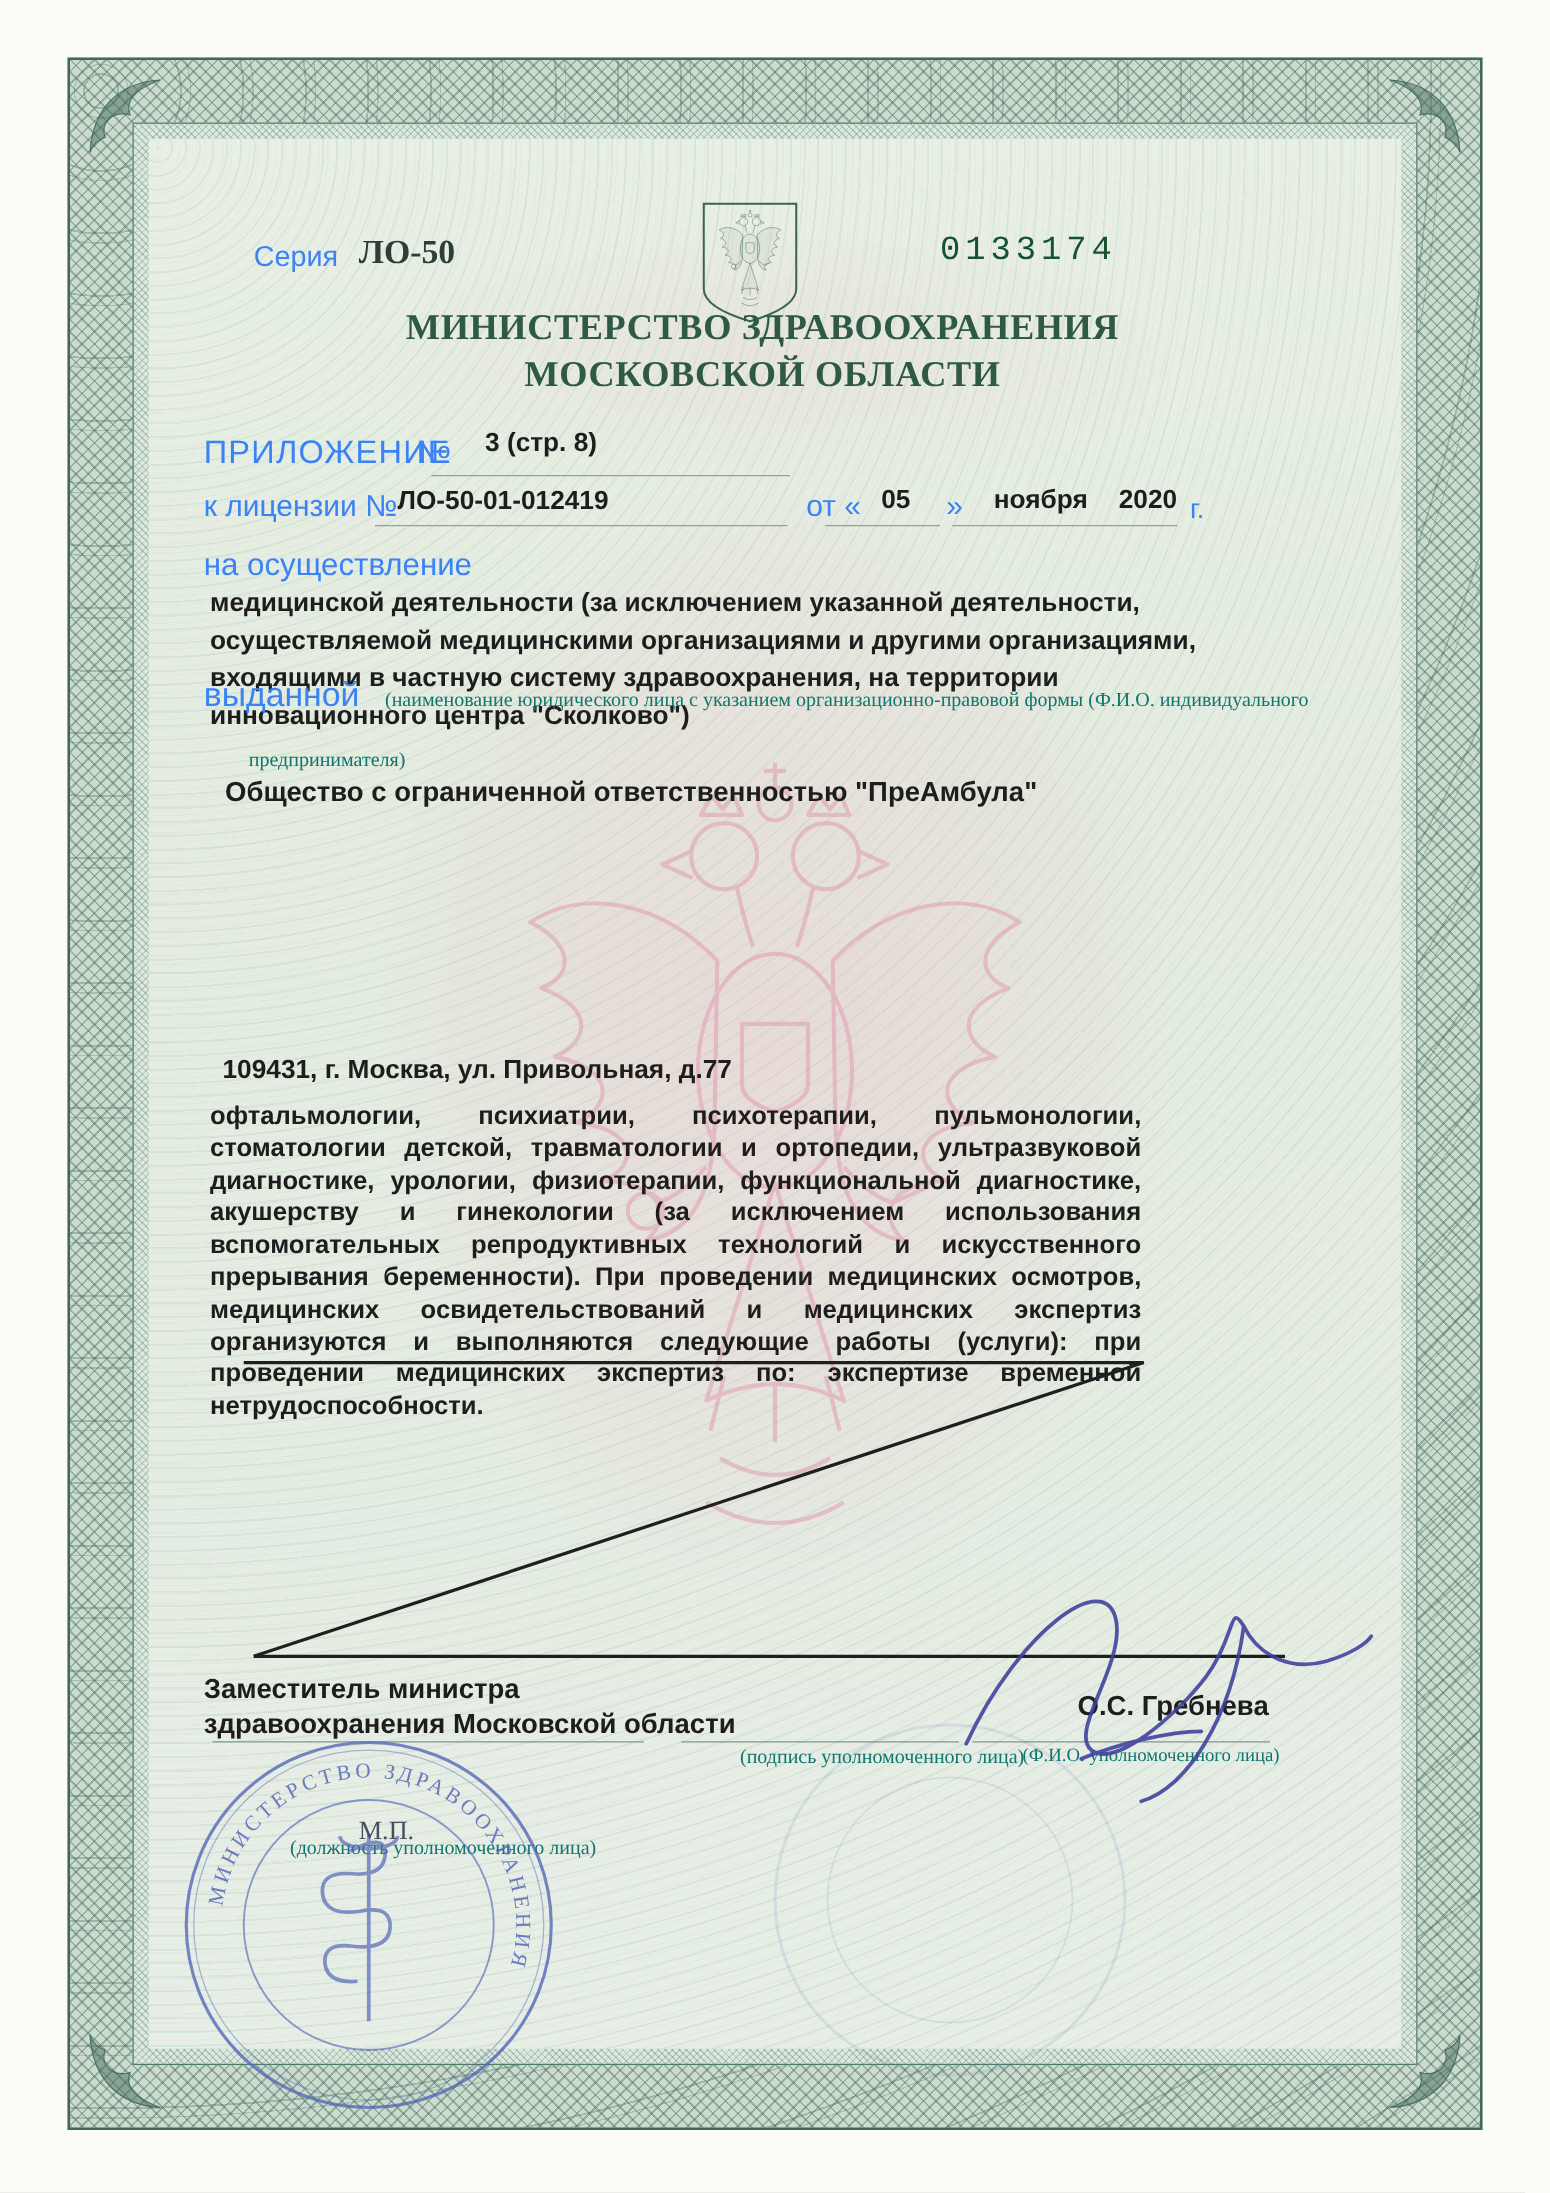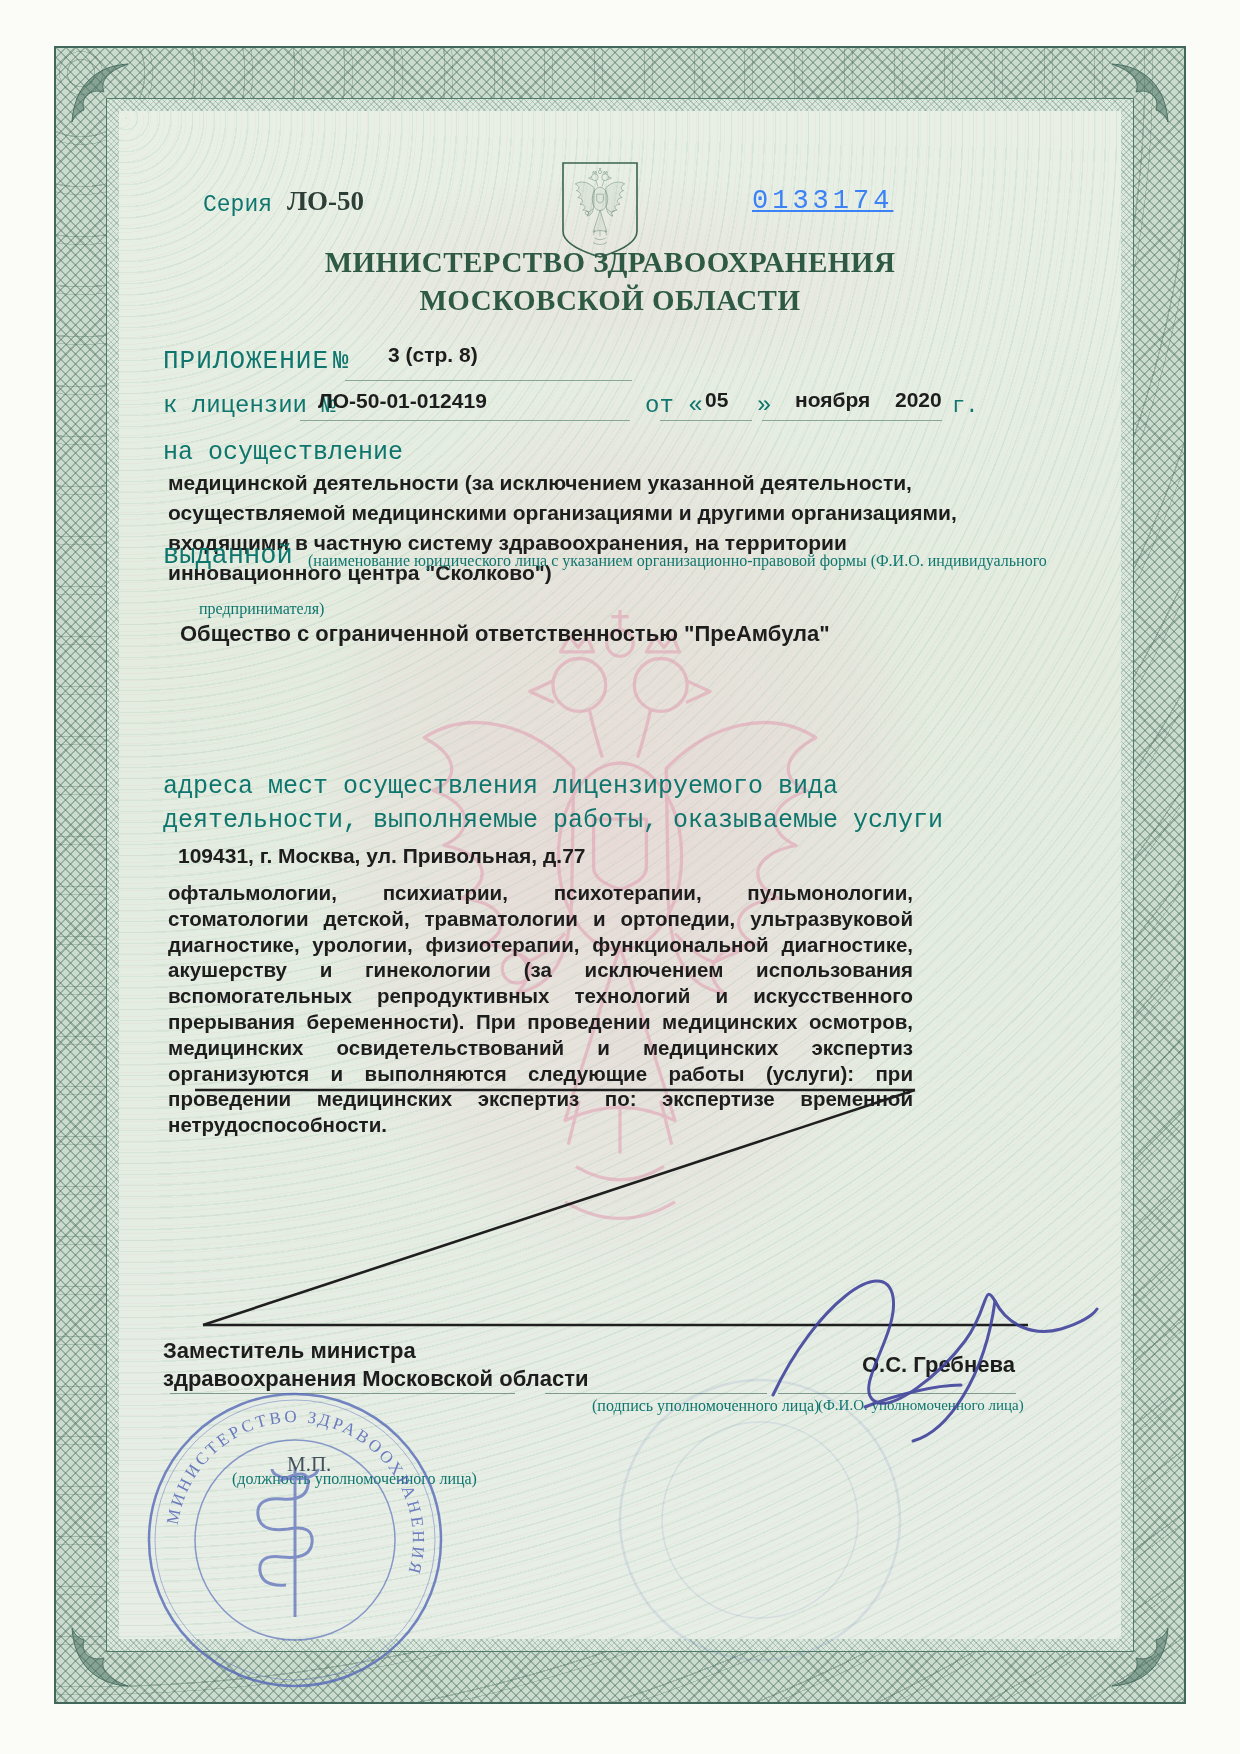--- a/index.html
+++ b/index.html
@@ -18,29 +18,29 @@
                repeating-linear-gradient(-45deg, rgba(79,122,102,.25) 0 1px, transparent 1px 4px),#dce8dd;}
   .paperbg{position:absolute;inset:12px;
     background:
       radial-gradient(ellipse 430px 620px at 50% 47%, rgba(238,186,198,.30), rgba(238,186,198,.12) 58%, transparent 74%),
       radial-gradient(ellipse 480px 150px at 50% 11%, rgba(233,183,193,.18), transparent 75%),
       repeating-radial-gradient(circle at 7px 7px, rgba(158,198,170,.20) 0 1.5px, transparent 1.5px 11px),
       repeating-radial-gradient(circle at 3px 9px, rgba(226,172,186,.10) 0 1px, transparent 1px 7px),
       linear-gradient(180deg,#e8f0e6 0%,#e3ecdf 35%,#e6eee6 100%);}
   .corner{position:absolute;width:70px;height:70px;color:#41685a;opacity:.9;}
   
-  .gs{font-family:Liberation Mono, monospace;color:#0f766e;}
+  .gs{font-family:Liberation Sans, sans-serif;color:#3b82f6;}
   .filled{font-family:"Liberation Sans",sans-serif;font-weight:bold;color:#1d1d1d;}
   .abs{position:absolute;}
   .title{font-family:"Liberation Serif",serif;font-weight:bold;color:#2e5a45;font-size:29px;
          letter-spacing:.5px;text-align:center;}
   .note{font-family:"Liberation Serif",serif;color:#0f766e;font-size:16px;margin-left:36px;}
   .fline{position:absolute;height:0;border-bottom:1.5px solid #8aa795;}
   .sline{position:absolute;height:0;border-bottom:1px solid #7d9a8b;}
-  .mono{font-family:"Liberation Mono",monospace;color:#3b82f6;text-decoration:underline;}
+  .mono{font-family:"Liberation Mono",monospace;color:#14532d;}
   svg{display:block;}
 </style>
 </head>
 <body>
 
 <div class="page">
 
   <svg width="0" height="0" style="position:absolute" aria-hidden="true">
     <symbol id="eagle" viewBox="0 0 400 620">
       <g stroke="currentColor" fill="none" stroke-width="3" stroke-linejoin="round">
@@ -120,21 +120,20 @@
   <span class="abs gs" style="left:952px;top:394px;font-size:22px">г.</span>
 
   <div class="abs gs" style="left:163px;top:438px;font-size:25px">на осуществление</div>
   <div class="abs filled" style="left:168px;top:468px;width:800px;font-size:21px;line-height:30px">медицинской деятельности (за исключением указанной деятельности, осуществляемой медицинскими организациями и другими организациями, входящими в частную систему здравоохранения, на территории инновационного центра "Сколково")</div>
 
   <span class="abs gs" style="left:163px;top:541px;font-size:27px">выданной</span>
   <span class="abs note" style="left:272px;top:552px;white-space:nowrap">(наименование юридического лица с указанием организационно-правовой формы (Ф.И.О. индивидуального</span>
   <span class="abs note" style="left:163px;top:600px">предпринимателя)</span>
   <div class="abs filled" style="left:180px;top:621px;font-size:22px">Общество с ограниченной ответственностью "ПреАмбула"</div>
 
-  <div class="abs gs" style="left:163px;top:770px;width:825px;font-size:25px;line-height:34px">адреса мест осуществления лицензируемого вида деятельности, выполняемые работы, оказываемые услуги</div>
   <div class="abs filled" style="left:178px;top:844px;font-size:21px">109431, г. Москва, ул. Привольная, д.77</div>
   <div class="abs filled" style="left:168px;top:880px;width:745px;font-size:20.5px;line-height:25.8px;text-align:justify">офтальмологии, психиатрии, психотерапии, пульмонологии, стоматологии детской, травматологии и ортопедии, ультразвуковой диагностике, урологии, физиотерапии, функциональной диагностике, акушерству и гинекологии (за исключением использования вспомогательных репродуктивных технологий и искусственного прерывания беременности). При проведении медицинских осмотров, медицинских освидетельствований и медицинских экспертиз организуются и выполняются следующие работы (услуги): при проведении медицинских экспертиз по: экспертизе временной нетрудоспособности.</div>
 
   <svg class="abs" style="left:0;top:0;width:1240px;height:1754px;pointer-events:none" viewBox="0 0 1240 1754">
     <g stroke="#1f1f1f" stroke-width="2.6" fill="none">
       <path d="M195,1090 L915,1090"></path>
       <path d="M915,1090 L203,1325"></path>
       <path d="M203,1325 L1028,1325"></path>
     </g>
   </svg>

